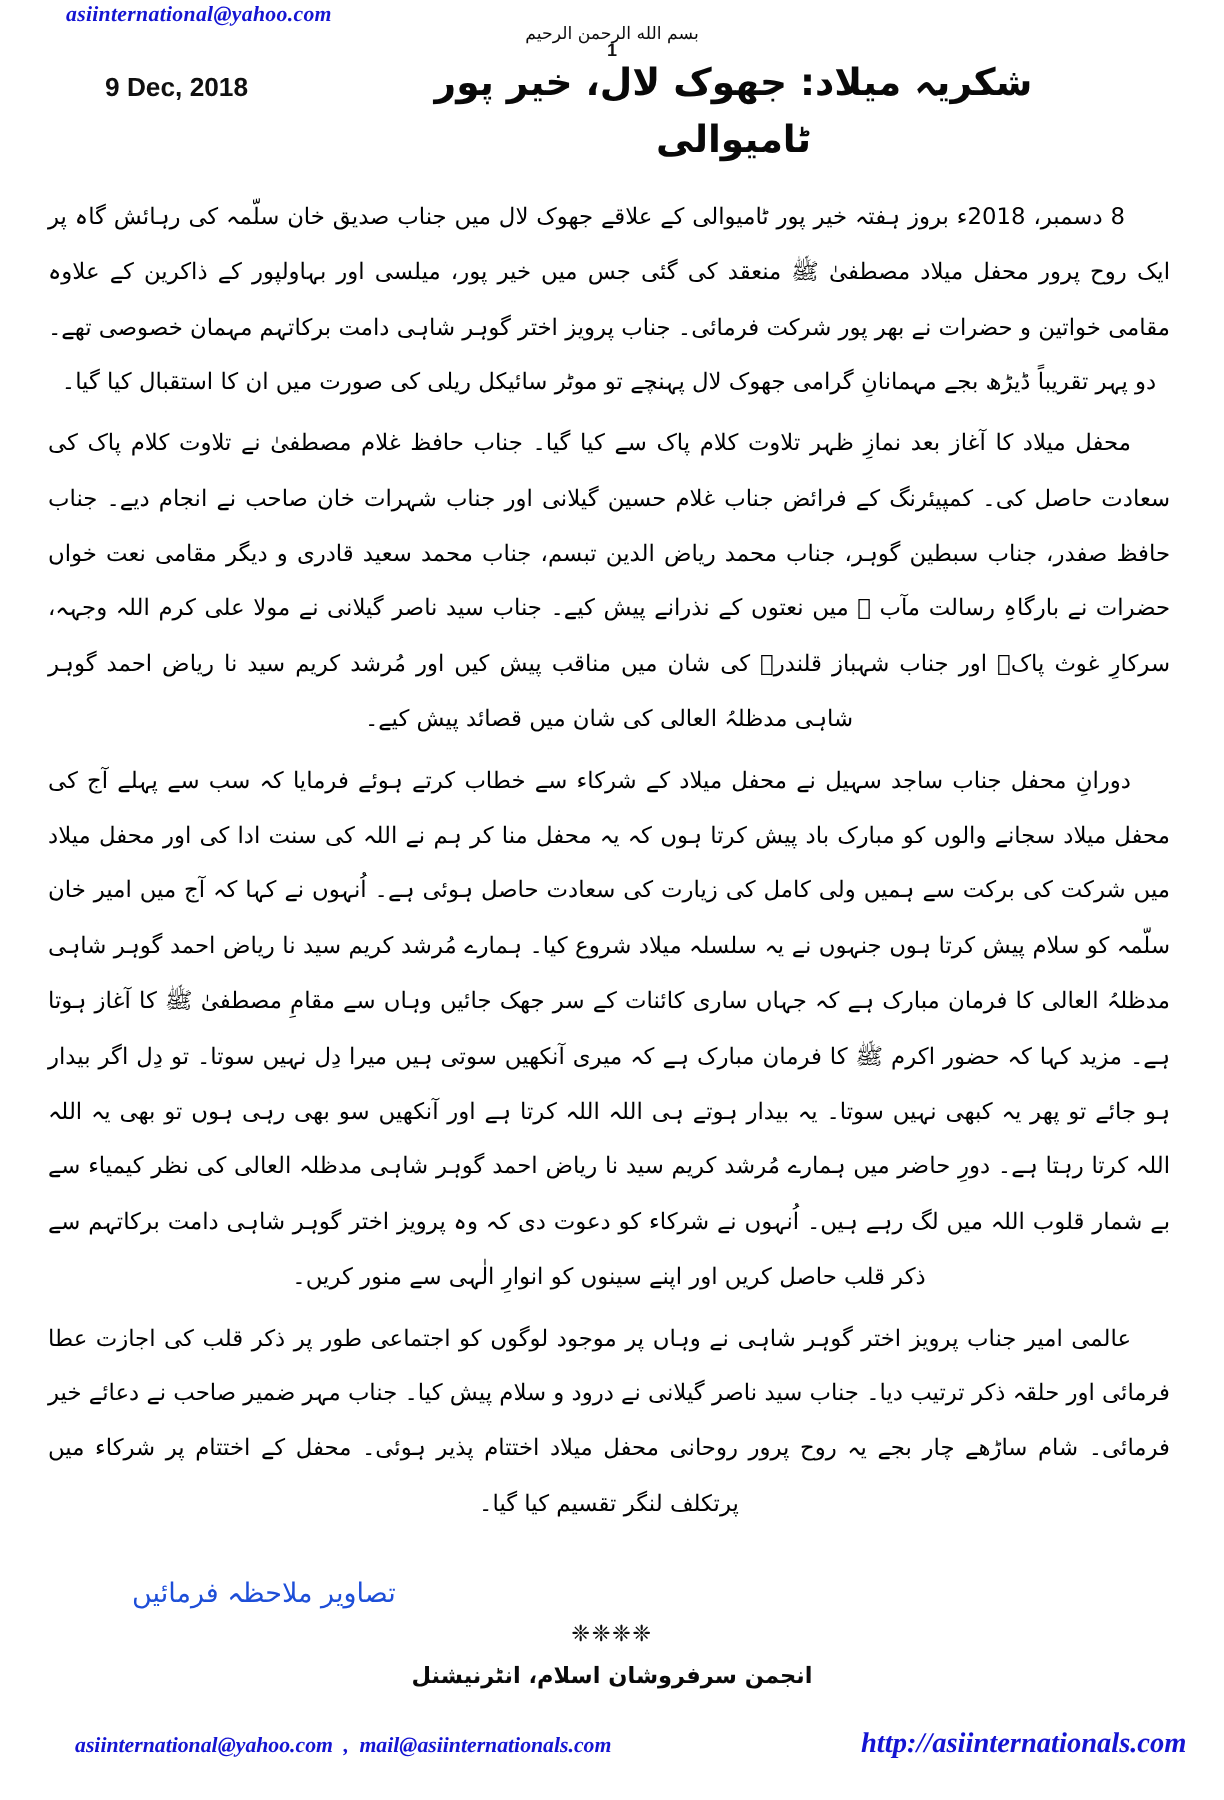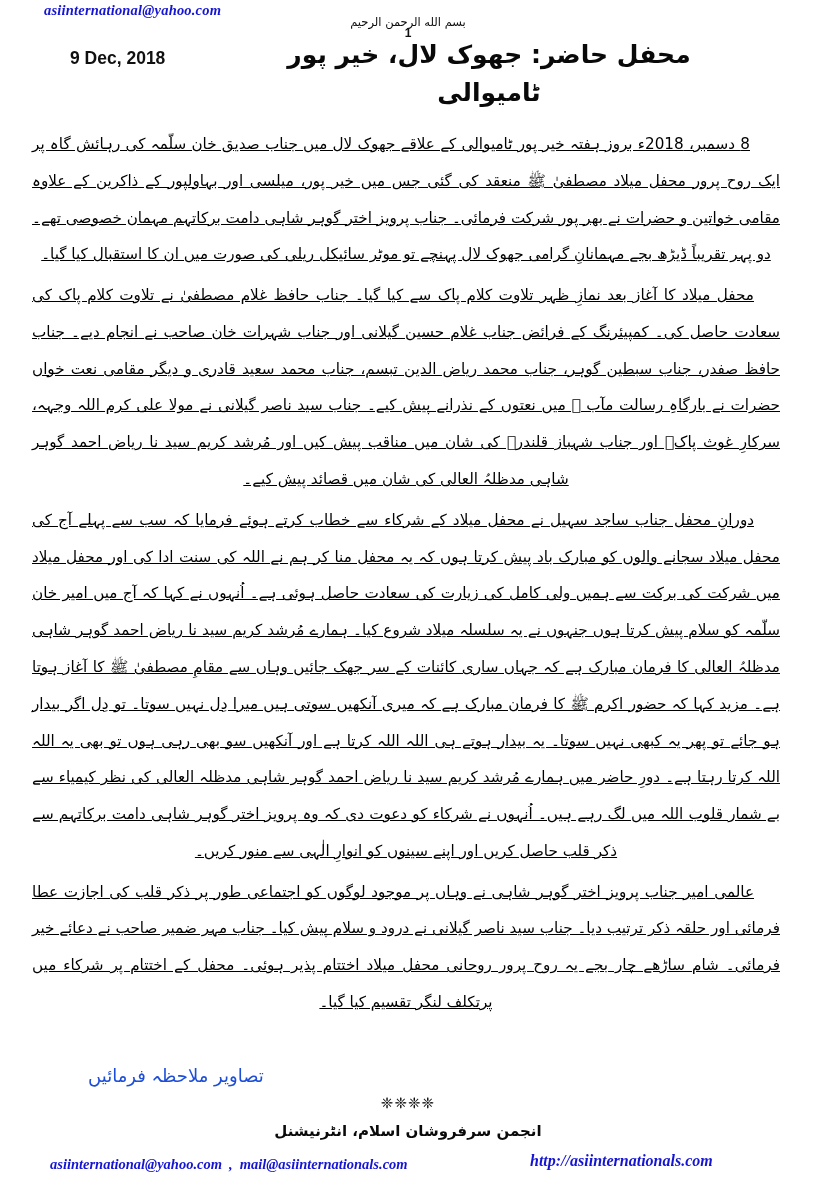--- a/index.html
+++ b/index.html
@@ -15,21 +15,20 @@
     overflow: hidden;
     font-family: "Liberation Serif", "DejaVu Serif", serif;
   }
 
   .page {
     position: relative;
     width: 816px;
     height: 1200px;
     box-sizing: border-box;
     padding: 0 22px;
-    text-decoration: underline;
   }
 
   
   .header-bar {
     position: relative;
     height: 30px;
   }
   .header-email {
     position: absolute;
     left: 22px;
@@ -162,66 +161,66 @@
     font-family: "DejaVu Sans", sans-serif;
     font-size: 15px;
     font-weight: bold;
     color: #0a0a0a;
     margin-top: 8px;
     direction: rtl;
   }
   .footer-links {
     position: relative;
     height: 30px;
-    margin-top: 12px;
+    margin-top: 26px;
     direction: ltr;
   }
   .mail-group {
     position: absolute;
     left: 28px;
     top: 4px;
     font-family: "Liberation Serif", "DejaVu Serif", serif;
     font-style: italic;
     font-weight: bold;
     font-size: 14.5px;
     color: #1414d2;
     white-space: nowrap;
   }
   .mail-group .sep {
     display: inline-block;
     padding: 0 7px;
     color: #1414d2;
   }
   .site-link {
     position: absolute;
-    left: 508px;
+    left: 552px;
     top: 0;
     font-family: "Liberation Serif", "DejaVu Serif", serif;
     font-style: italic;
     font-weight: bold;
-    font-size: 16px;
+    font-size: 19px;
     color: #1414d2;
     white-space: nowrap;
   }
 </style>
 </head>
 <body>
 
 <div class="page">
 
   <div class="header-bar">
     <div class="header-email">asiinternational@yahoo.com</div>
     <div class="bismillah-wrap">
       <span class="bismillah">بسم الله الرحمن الرحيم</span>
       <span class="page-number">1</span>
     </div>
   </div>
 
   <div class="title-row">
-    <div class="doc-title">محفل حاضر:  جھوک لال، خیر پور ٹامیوالی</div>
+    <div class="doc-title">شکریہ میلاد:  جھوک لال، خیر پور ٹامیوالی</div>
     <div class="doc-date">9 Dec, 2018</div>
   </div>
 
   <div class="article">
     <p class="para first">8 دسمبر، 2018ء بروز ہفتہ خیر پور ٹامیوالی کے علاقے جھوک لال میں جناب صدیق خان سلّمہ کی رہائش گاہ پر ایک روح پرور محفل میلاد مصطفیٰ ﷺ منعقد کی گئی جس میں خیر پور، میلسی اور بہاولپور کے ذاکرین کے علاوہ مقامی خواتین و حضرات نے بھر پور شرکت فرمائی۔  جناب پرویز اختر گوہر شاہی دامت برکاتہم مہمان خصوصی تھے۔ دو پہر تقریباً ڈیڑھ بجے مہمانانِ گرامی جھوک لال پہنچے تو موٹر سائیکل ریلی کی صورت میں ان کا استقبال کیا گیا۔</p>
     <p class="para">محفل میلاد کا آغاز بعد نمازِ ظہر تلاوت کلام پاک سے کیا گیا۔ جناب حافظ غلام مصطفیٰ نے تلاوت کلام پاک کی سعادت حاصل کی۔ کمپیئرنگ کے فرائض جناب غلام حسین گیلانی اور جناب شہرات خان صاحب نے انجام دیے۔ جناب حافظ صفدر، جناب سبطین گوہر، جناب محمد ریاض الدین تبسم، جناب محمد سعید قادری و دیگر مقامی نعت خواں حضرات نے بارگاہِ رسالت مآب ﷺ میں نعتوں کے نذرانے پیش کیے۔ جناب سید ناصر گیلانی نے مولا علی کرم اللہ وجہہ، سرکارِ غوث پاکؓ اور جناب شہباز قلندرؒ کی شان میں مناقب پیش کیں اور مُرشد کریم سید نا ریاض احمد گوہر شاہی مدظلہُ العالی کی شان میں قصائد پیش کیے۔</p>
     <p class="para">دورانِ محفل جناب ساجد سہیل نے محفل میلاد کے شرکاء سے خطاب کرتے ہوئے فرمایا کہ سب سے پہلے آج کی محفل میلاد سجانے والوں کو  مبارک باد پیش کرتا ہوں کہ یہ محفل منا کر ہم نے اللہ کی سنت ادا کی اور محفل میلاد میں شرکت کی برکت سے ہمیں  ولی کامل کی زیارت کی سعادت حاصل ہوئی ہے۔  اُنہوں نے کہا کہ آج میں امیر خان سلّمہ کو سلام پیش کرتا ہوں جنہوں نے یہ سلسلہ میلاد شروع کیا۔ ہمارے مُرشد کریم سید نا ریاض احمد گوہر شاہی مدظلہُ العالی کا فرمان مبارک ہے کہ جہاں ساری کائنات کے سر جھک جائیں وہاں سے مقامِ مصطفیٰ ﷺ کا آغاز ہوتا ہے۔ مزید کہا کہ حضور اکرم ﷺ کا فرمان مبارک ہے کہ میری آنکھیں سوتی ہیں میرا دِل نہیں سوتا۔ تو دِل اگر بیدار ہو جائے تو پھر یہ کبھی نہیں سوتا۔ یہ بیدار ہوتے ہی اللہ اللہ کرتا ہے اور آنکھیں سو بھی رہی ہوں تو بھی یہ اللہ اللہ کرتا رہتا ہے۔ دورِ حاضر میں ہمارے مُرشد کریم سید نا ریاض احمد گوہر شاہی مدظلہ العالی کی نظر کیمیاء سے بے شمار قلوب اللہ میں لگ رہے ہیں۔  اُنہوں نے شرکاء کو دعوت دی کہ وہ پرویز اختر گوہر شاہی دامت برکاتہم سے ذکر قلب حاصل کریں اور اپنے سینوں کو انوارِ الٰہی سے منور کریں۔</p>
     <p class="para">عالمی امیر جناب پرویز اختر گوہر شاہی نے وہاں پر موجود لوگوں کو اجتماعی طور پر ذکر قلب کی اجازت عطا فرمائی اور حلقہ ذکر ترتیب دیا۔ جناب سید ناصر گیلانی نے درود و سلام پیش کیا۔ جناب مہر ضمیر صاحب نے دعائے خیر فرمائی۔  شام ساڑھے چار بجے یہ روح پرور روحانی محفل میلاد اختتام پذیر ہوئی۔ محفل کے اختتام پر شرکاء میں پرتکلف لنگر تقسیم کیا گیا۔</p>
   </div>
 

